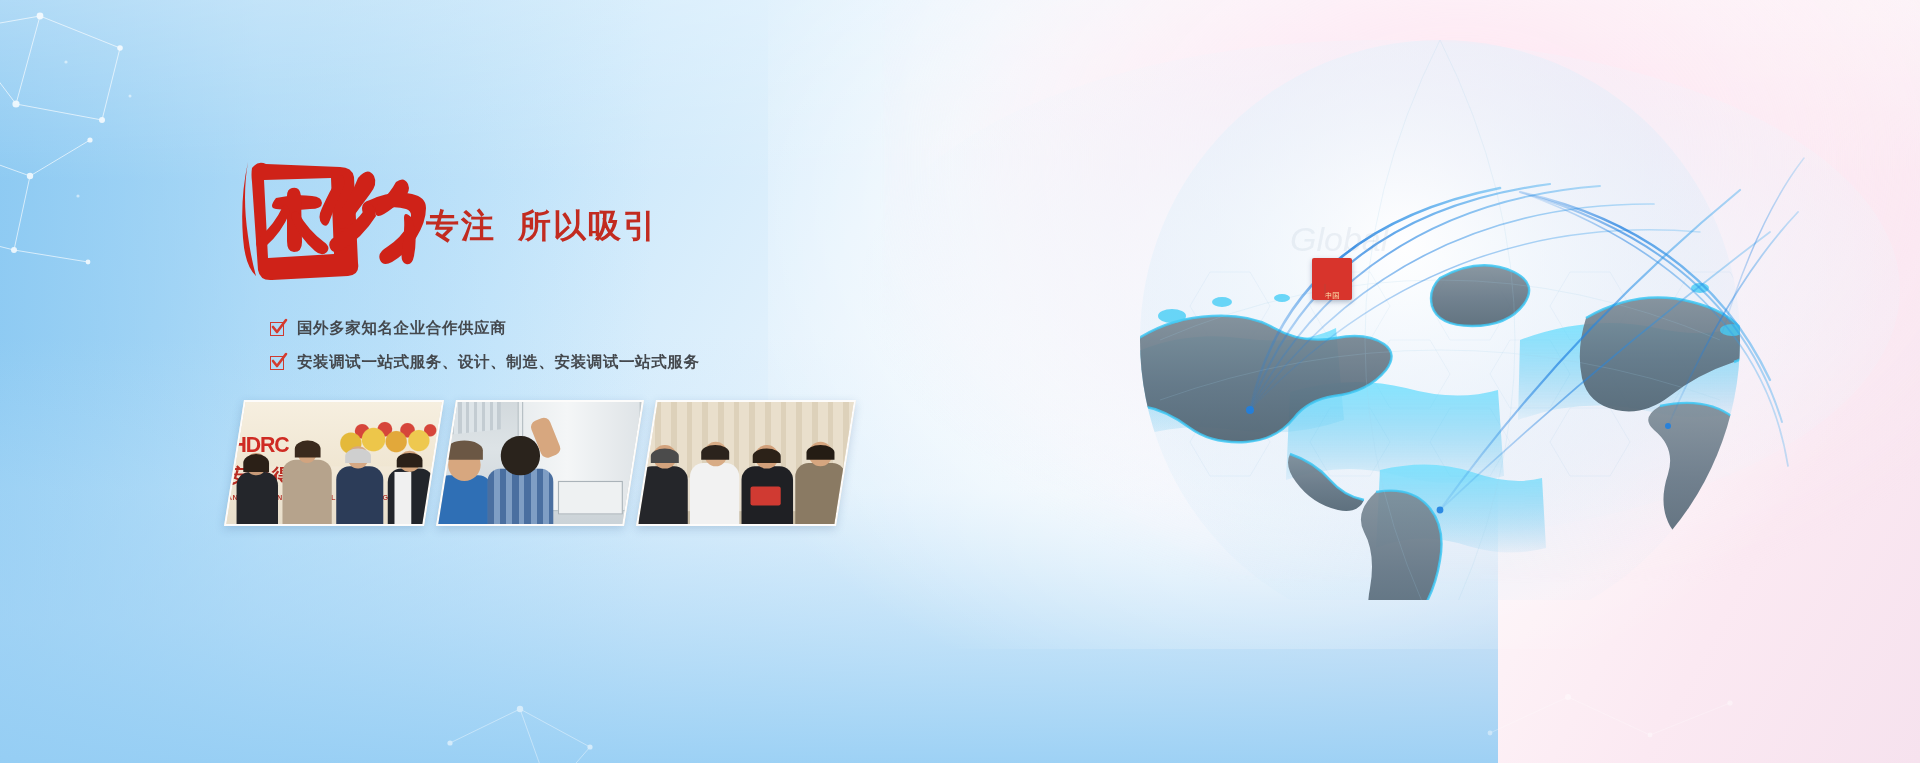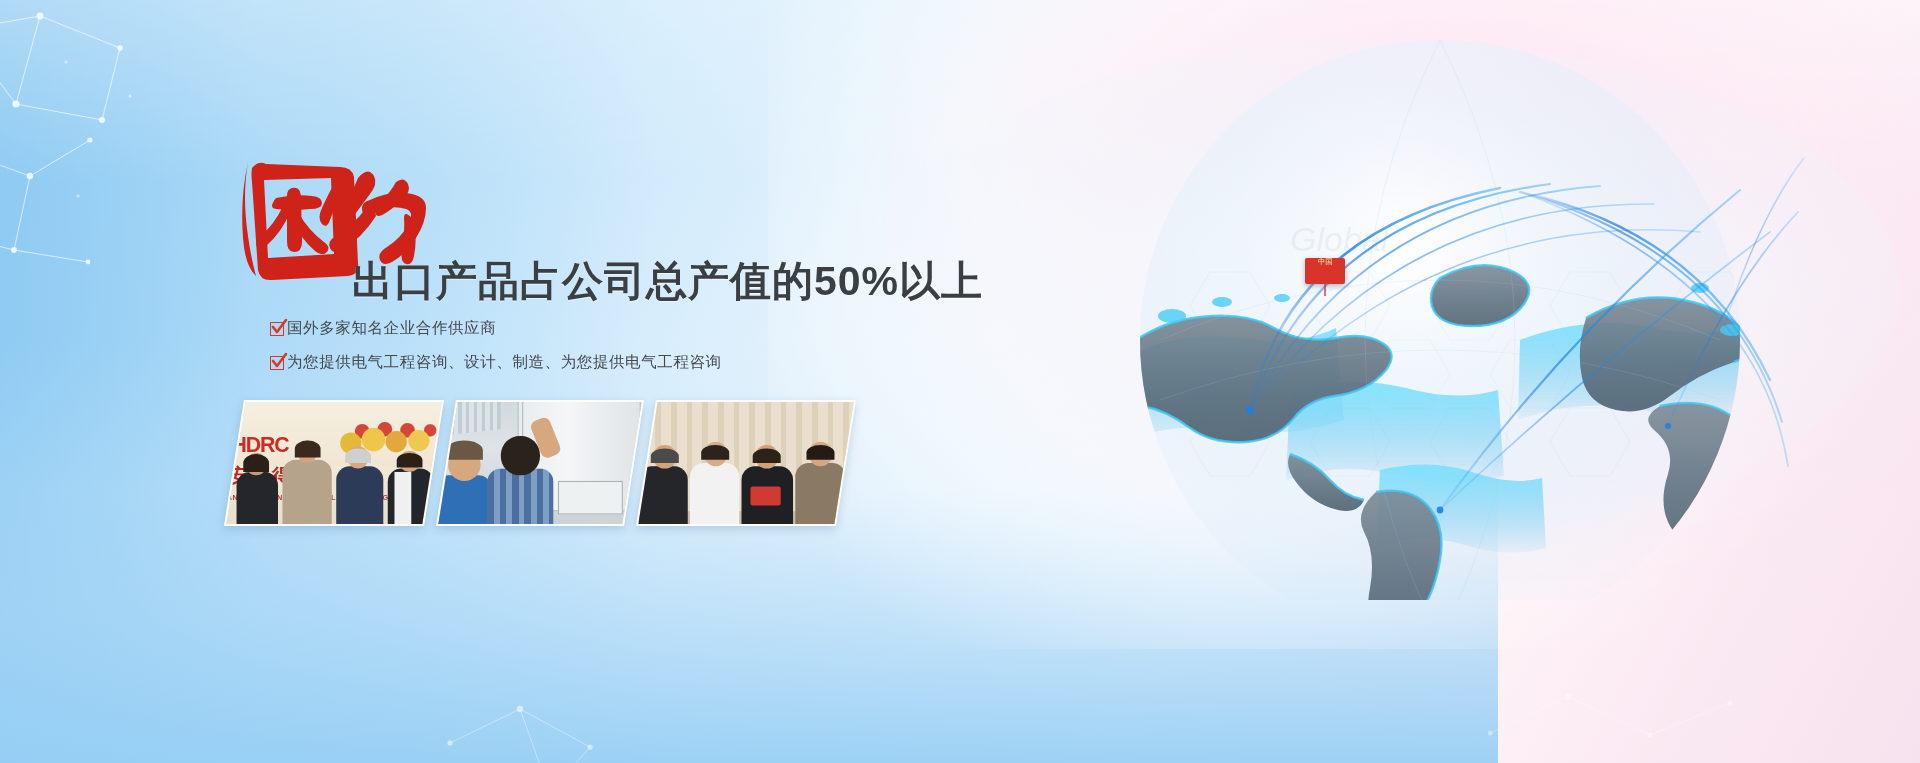--- a/index.html
+++ b/index.html
@@ -87,24 +87,24 @@
   .globe-watermark2{
     position:absolute; left:470px; top:180px;
     font-size:34px; color:rgba(160,180,200,0.16);
     white-space:nowrap;
     font-style:italic;
   }
 
   
   .flag-pin{ position:absolute; left:485px; top:218px; width:44px; height:34px; }
   .flag-pin .flag-body{
-    position:absolute; left:0; top:0; width:40px; height:26px;
+    position:absolute; left:7px; top:0; width:40px; height:42px;
     background:#d8342c; border-radius:2px;
     box-shadow:0 2px 5px rgba(40,70,110,.35);
-    display:flex; align-items:flex-start; justify-content:center;
+    display:flex; align-items:flex-end; justify-content:center;
   }
   .flag-pin .flag-label{
     font-size:8px; color:#ffe9b0; letter-spacing:.2px; line-height:1.05;
     text-align:center; transform:scale(.92);
   }
   .flag-pin .flag-stem{
     position:absolute; left:19px; top:26px; width:2px; height:12px;
     background:rgba(200,60,50,.7);
   }
 
@@ -124,22 +124,23 @@
   .headline{
     position:absolute; left:116px; top:96px;
     font-size:41px; font-weight:bold; color:#3a3f44;
     letter-spacing:1px; white-space:nowrap;
     text-shadow:0 1px 0 rgba(255,255,255,.55);
     font-family:"Liberation Sans","DejaVu Sans",sans-serif;
   }
 
   .bullets{ position:absolute; left:34px; top:160px; }
   .bullet{
-    display:flex; align-items:center; gap:3px;
+    display:flex; align-items:center; gap:13px;
     margin-bottom:13px;
+    font-weight:bold;
   }
   .check-box{
     width:14px; height:14px; flex:0 0 14px;
     border:1px solid #cf3a30; position:relative; background:transparent;
   }
   .check-box svg{ position:absolute; left:-2px; top:-6px; width:20px; height:20px; }
   .bullet-text{
     font-size:15.5px; color:#44484d; letter-spacing:.6px; white-space:nowrap;
     font-family:"Liberation Sans","DejaVu Sans",sans-serif;
   }
@@ -418,40 +419,42 @@
 
           <path d="M122 26 q10 -12 16 -2 q4 8 -4 18 q-12 16 -22 30 q-6 9 -10 2 q-4 -7 3 -16 q10 -14 17 -32z"></path>
           <path d="M108 34 q-8 16 -14 34 q-3 9 -8 4 q-5 -6 0 -16 q8 -18 16 -30 q7 -9 6 8z"></path>
           <path d="M134 48 q22 -10 42 -6 q14 3 14 14 q0 14 -10 30 q-10 16 -24 24 q-9 5 -12 -2 q-3 -7 7 -13 q14 -9 21 -22 q7 -13 -2 -16 q-16 -5 -34 4 q-10 5 -10 -5 q0 -6 8 -8z"></path>
           <path d="M140 64 q-14 22 -34 34 q-9 5 -12 -2 q-3 -7 6 -12 q18 -11 30 -28 q7 -10 10 8z"></path>
           <path d="M160 30 q8 -6 12 2 q3 7 -4 14 q-10 10 -20 16 q-8 5 -9 -2 q-1 -6 7 -12 q8 -7 14 -18z"></path>
           <path d="M176 66 q6 18 2 38 q-2 10 -8 8 q-6 -2 -4 -14 q3 -18 2 -32 q0 -8 8 0z"></path>
         </g>
       </svg>
 
-
-      <div class="headline">出口产品占公司总产值的50%以上</div>
+      <div class="slogan">
+        <span>专注</span><span class="gap"></span><span>所以吸引</span>
+      </div>
+
     </div>
 
     <div class="bullets">
       <div class="bullet">
         <span class="check-box">
           <svg viewBox="0 0 20 20">
               <path d="M4 10 L8 15 L17 3" fill="none" stroke="#d43b2f" stroke-width="2.6" stroke-linecap="round" stroke-linejoin="round"></path>
             </svg>
         </span>
         <span class="bullet-text">国外多家知名企业合作供应商</span>
       </div>
       <div class="bullet">
         <span class="check-box">
           <svg viewBox="0 0 20 20">
               <path d="M4 10 L8 15 L17 3" fill="none" stroke="#d43b2f" stroke-width="2.6" stroke-linecap="round" stroke-linejoin="round"></path>
             </svg>
         </span>
-        <span class="bullet-text">为您提供电气工程咨询、设计、制造、为您提供电气工程咨询</span>
+        <span class="bullet-text">安装调试一站式服务、设计、制造、安装调试一站式服务</span>
       </div>
     </div>
   </div>
 
   <div class="photos">
 
     <div class="photo p1">
       <div class="inner">
         <div class="ph1-bg"></div>
         <div class="ph1-banner"></div>

